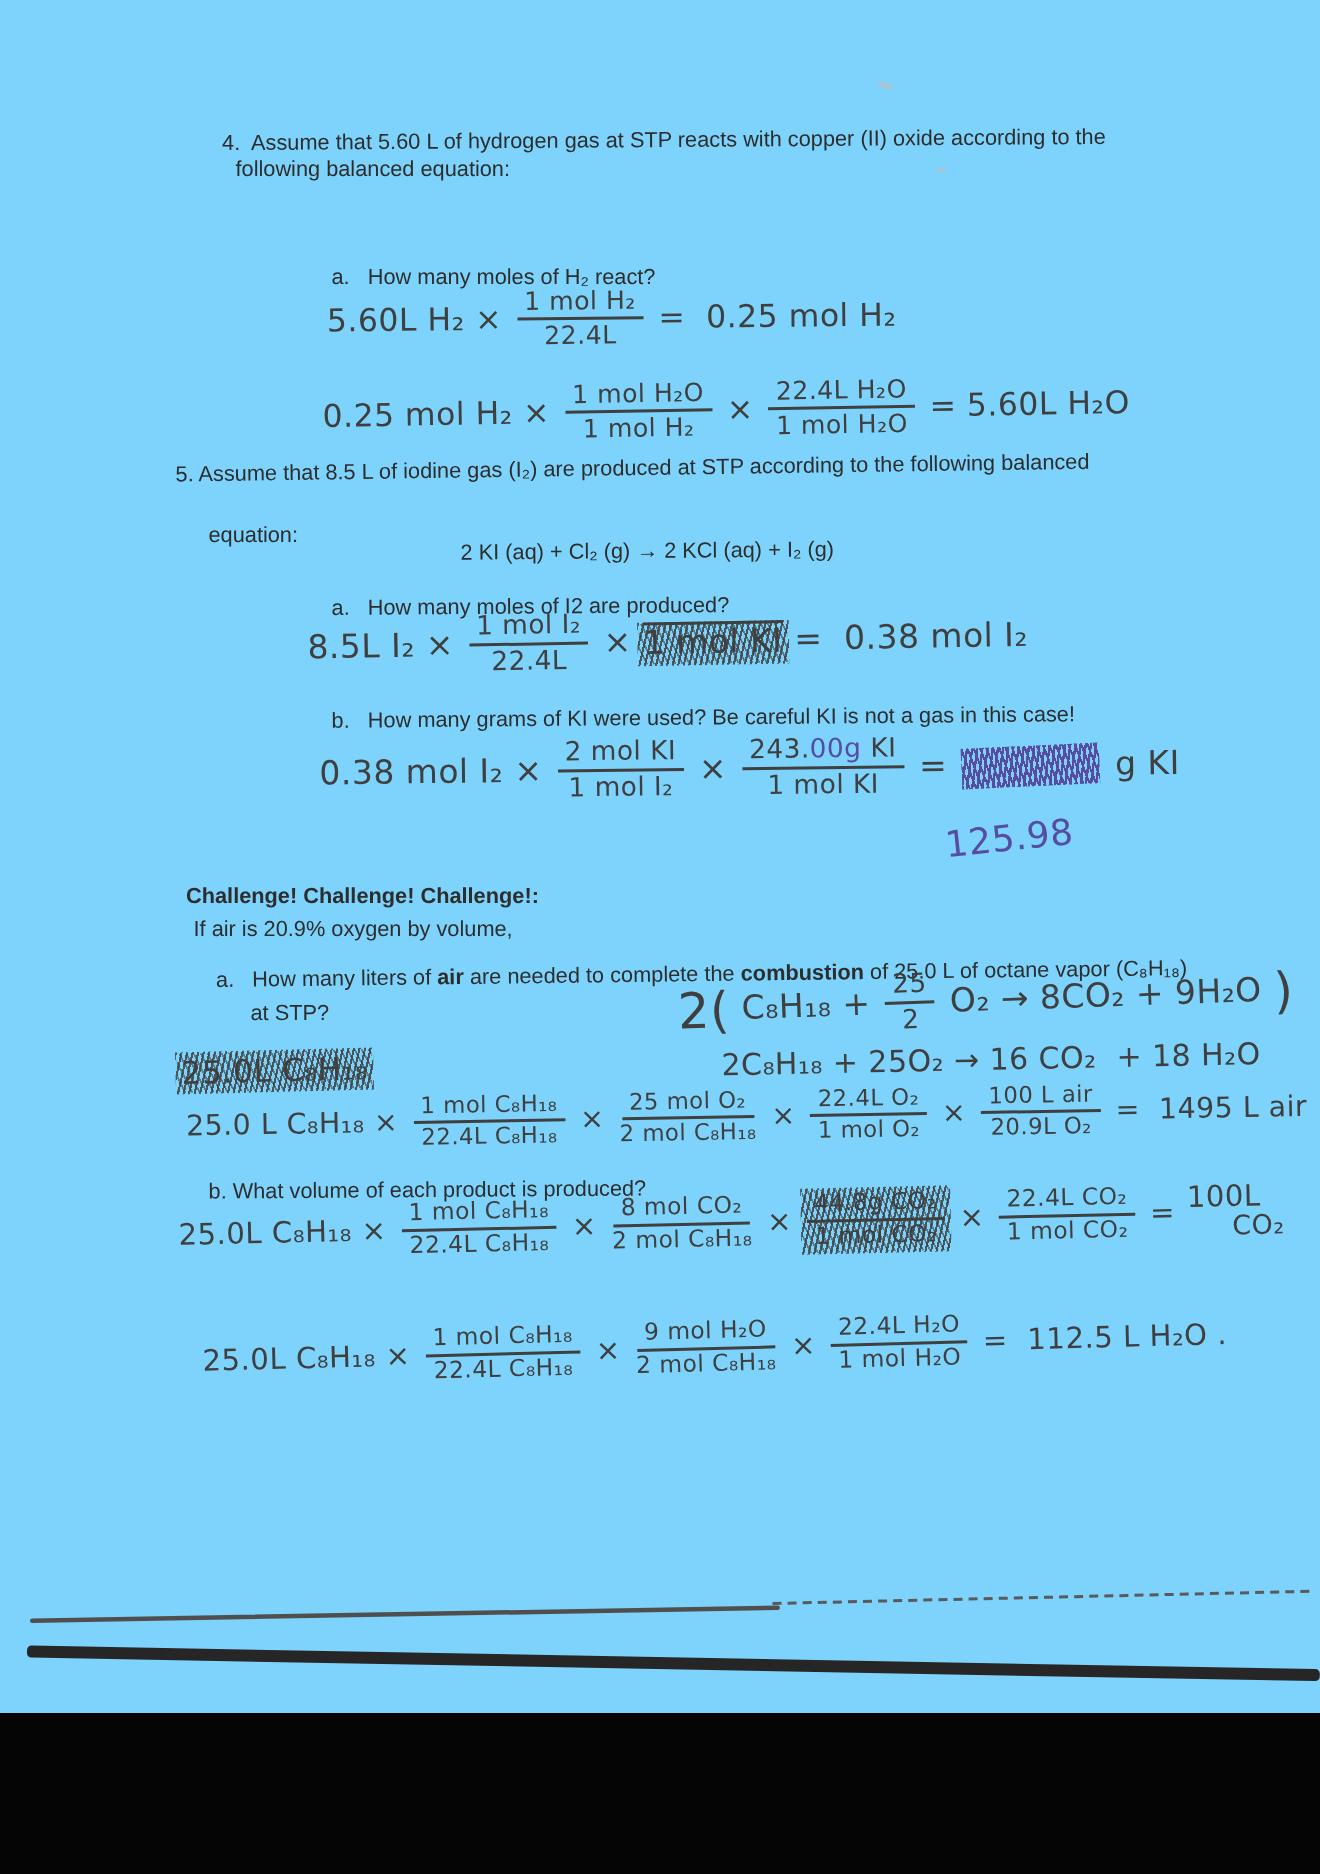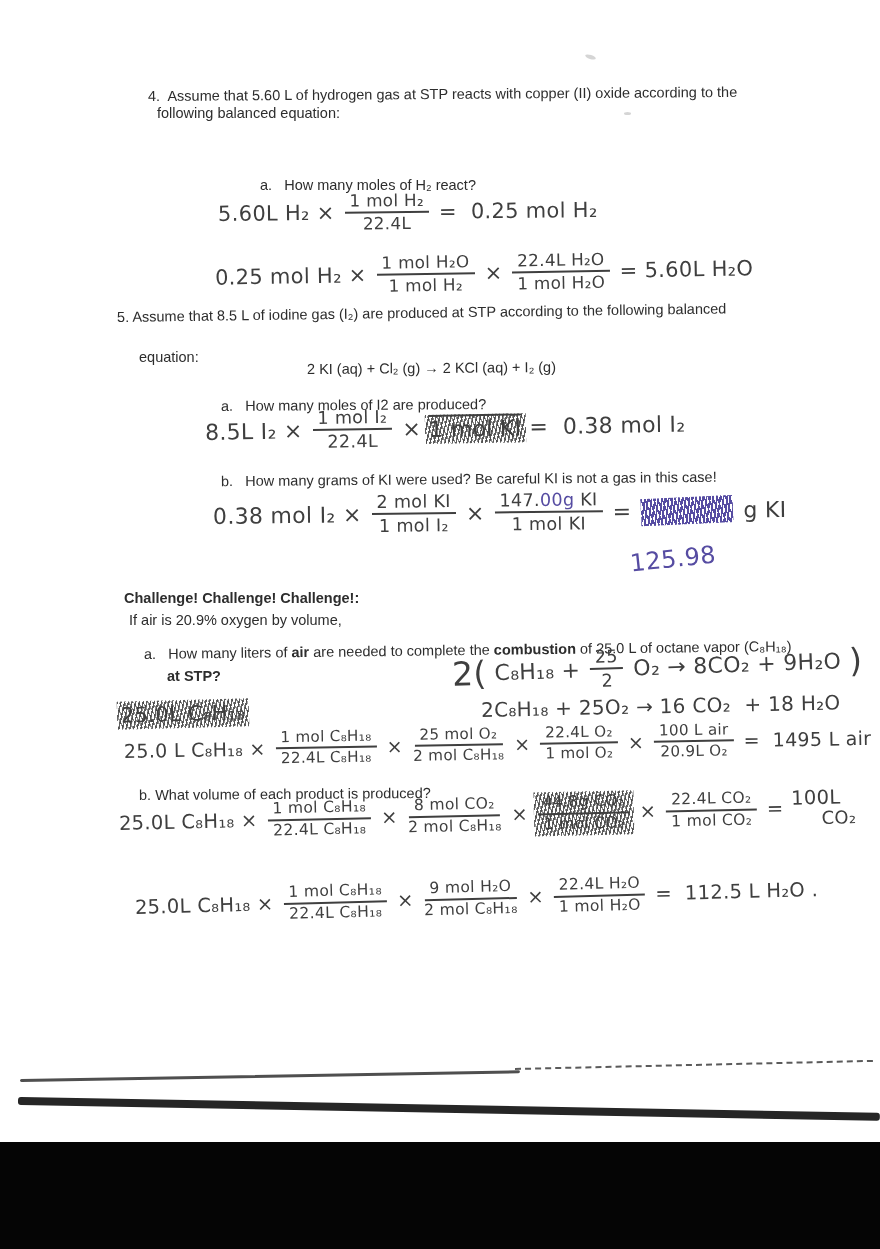--- a/index.html
+++ b/index.html
@@ -1,18 +1,18 @@
 <!DOCTYPE html>
 <html><head>
 <meta charset="utf-8">
 <style>
   html,body { margin:0; padding:0; background:#e8e8e8; }
   .page {
     position:relative; width:880px; height:1249px; margin:0 auto;
-    background:#ffffff; overflow:hidden;
+    background:#7dd3fc; overflow:hidden;
     font-family:"Liberation Sans","DejaVu Sans",sans-serif;
   }
   .line { position:absolute; display:flex; align-items:center; white-space:nowrap; }
   .printed { font-family:"Liberation Sans","DejaVu Sans",sans-serif; color:#2d2d2d; font-size:14.5px; }
   .printed .seg { white-space:pre; }
   .bold { font-weight:700; }
   .big { font-size:1.5em; }
   .hw { font-family:"DejaVu Sans",sans-serif; color:#3f3f3f; font-size:20px; letter-spacing:.3px; }
   .hw .seg { margin:0 4px; white-space:pre; }
   .frac { display:inline-flex; flex-direction:column; align-items:center; text-align:center;
@@ -39,21 +39,21 @@
 <body>
 
 <div class="page">
 
   <div class="smudge" style="left:585px;top:55px;width:11px;height:4px;transform:rotate(18deg);"></div>
   <div class="smudge" style="left:624px;top:112px;width:7px;height:3px;"></div>
 
   <div class="line printed" style="left:148px;top:86px;transform:rotate(-0.4deg);">4.&nbsp; Assume that 5.60 L of hydrogen gas at STP reacts with copper (II) oxide according to the</div>
   <div class="line printed" style="left:157px;top:105px;">following balanced equation:</div>
 
-  <div class="line printed" style="left:221px;top:177px;margin-left:39px;">a.&nbsp;&nbsp; How many moles of H₂ react?</div>
+  <div class="line printed" style="left:221px;top:177px;">a.&nbsp;&nbsp; How many moles of H₂ react?</div>
   <div class="line hw" style="left:214px;top:191px;font-size:21px;transform:rotate(-0.6deg);">
       <span class="seg">5.60L H₂ ×</span>
       <span class="frac">
         <span class="num">1 mol H₂</span>
         <span class="den">22.4L</span>
       </span>
       <span class="seg">=  0.25 mol H₂</span>
     </div>
 
   <div class="line hw" style="left:211px;top:252px;font-size:21px;transform:rotate(-1deg);">
@@ -88,40 +88,40 @@
 
   <div class="line printed" style="left:221px;top:471px;transform:rotate(-0.5deg);">b.&nbsp;&nbsp; How many grams of KI were used? Be careful KI is not a gas in this case!</div>
   <div class="line hw" style="left:209px;top:494px;font-size:22px;transform:rotate(-0.7deg);transform-origin:left center;">
       <span class="seg">0.38 mol I₂ ×</span>
       <span class="frac">
         <span class="num">2 mol KI</span>
         <span class="den">1 mol I₂</span>
       </span>
       <span class="seg">×</span>
       <span class="frac">
-        <span class="num"><span>147.</span><span class="blue-ink">00g</span><span> KI</span></span>
+        <span class="num"><span>243.</span><span class="blue-ink">00g</span><span> KI</span></span>
         <span class="den">1 mol KI</span>
       </span>
       <span class="seg">=</span>
       <span class="scribblob blue-ink" style="width: 92px; height: 27px;"></span>
       <span class="seg">g KI</span>
     </div>
   <div class="line hw blue-ink" style="left:630px;top:545px;font-size:24px;transform:rotate(-6deg);">125.98</div>
 
   <div class="line printed bold" style="left:124px;top:590px;">Challenge! Challenge! Challenge!:</div>
   <div class="line printed" style="left:129px;top:612px;">If air is 20.9% oxygen by volume,</div>
 
   <div class="line printed" style="left:144px;top:646px;transform:rotate(-0.7deg);transform-origin:left center;">
       <span class="seg">a.&nbsp;&nbsp; How many liters of </span>
       <span class="seg bold">air</span>
       <span class="seg"> are needed to complete the </span>
       <span class="seg bold">combustion</span>
       <span class="seg"> of 25.0 L of octane vapor (C₈H₁₈)</span>
     </div>
-  <div class="line printed" style="left:167px;top:668px;font-weight:bold;">at STP?</div>
+  <div class="line printed" style="left:167px;top:668px;">at STP?</div>
 
   <div class="line hw" style="left:448px;top:652px;font-size:22px;transform:rotate(-2deg);transform-origin:left center;">
       <span class="seg big">2(</span>
       <span class="seg">C₈H₁₈ +</span>
       <span class="frac">
         <span class="num">25</span>
         <span class="den">2</span>
       </span>
       <span class="seg">O₂ → 8CO₂ + 9H₂O</span>
       <span class="seg big">)</span>

